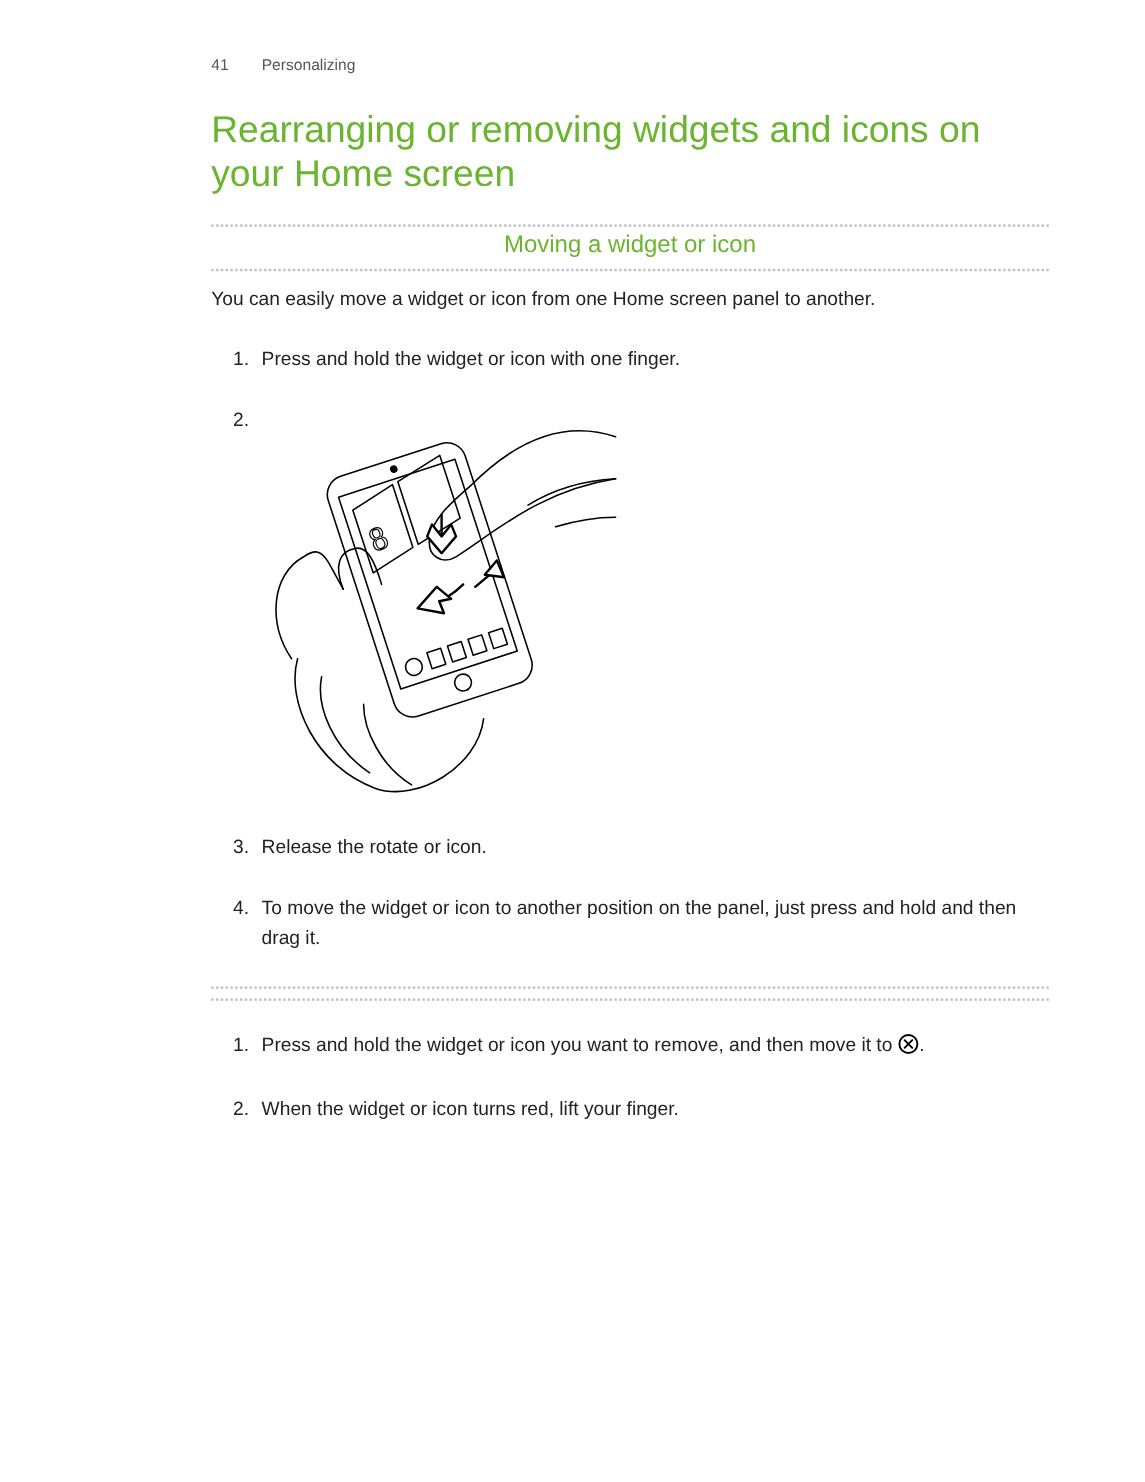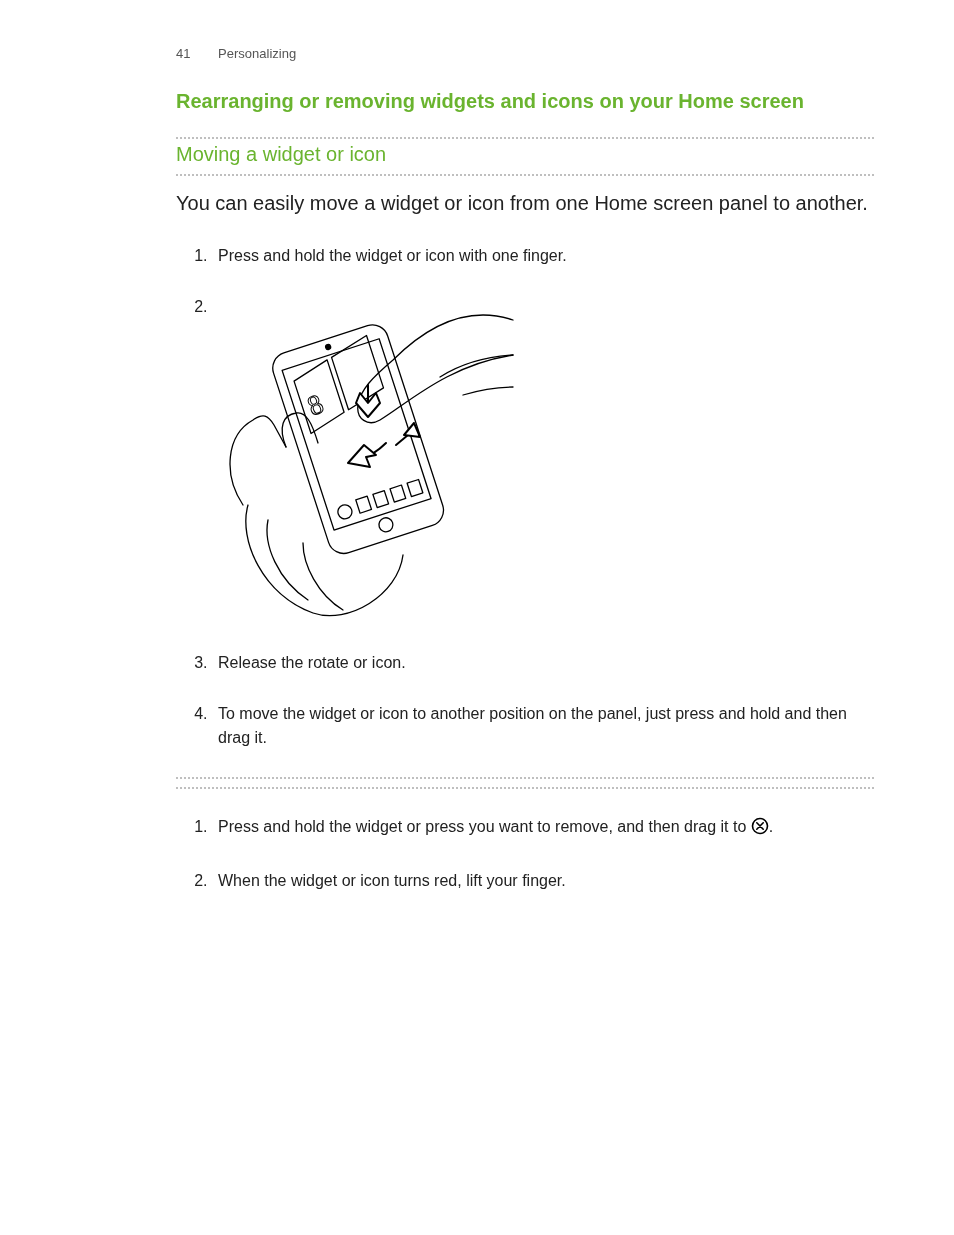--- a/index.html
+++ b/index.html
@@ -24,38 +24,39 @@
   }
   .running-head {
     font-size: 13px;
     color: var(--light-text);
     margin-left: 96px;
     margin-bottom: 28px;
   }
   .running-head .pnum { margin-right: 24px; }
   h1.title {
     color: var(--green);
-    font-weight: 700;
-    font-size: 20px;
+    font-weight: 400;
+    font-size: 31px;
     line-height: 1.2;
     margin: 0 0 24px 96px;
   }
   .dotted {
     border: none;
     border-top: 2px dotted #bfbfbf;
     margin: 8px 0 4px 96px;
   }
   h2.subhead {
     color: var(--green);
     font-weight: 400;
     font-size: 20px;
     margin: 0 0 4px 96px;
+    text-align: center;
   }
   p.intro {
-    font-size: 20px;
+    font-size: 16px;
     margin: 12px 0 12px 96px;
     line-height: 1.5;
   }
   ol.steps {
     margin: 4px 0 18px 96px;
     padding-left: 36px;
     font-size: 16px;
     line-height: 1.55;
   }
   ol.steps > li {
@@ -146,21 +147,21 @@
     <li>
       <span class="step-inline">To move the widget or icon to another position on the panel, just press and hold and then drag it.</span>
     </li>
   </ol>
 
   <hr class="dotted">
   <hr class="dotted">
 
   <ol class="steps">
     <li>
-      <span class="step-inline">Press and hold the widget or press you want to remove, and then drag it to </span><span class="remove-icon"><svg width="18" height="18" viewBox="0 0 18 18">
+      <span class="step-inline">Press and hold the widget or icon you want to remove, and then move it to </span><span class="remove-icon"><svg width="18" height="18" viewBox="0 0 18 18">
             <g fill="none" stroke="#000" stroke-width="1.6" stroke-linecap="round">
               <circle cx="9" cy="9" r="7.5"></circle>
               <path d="M5.8 5.8 L12.2 12.2 M12.2 5.8 L5.8 12.2"></path>
             </g>
           </svg></span><span class="step-inline">.</span>
     </li>
     <li>
       <span class="step-inline">When the widget or icon turns red, lift your finger.</span>
     </li>
   </ol>

